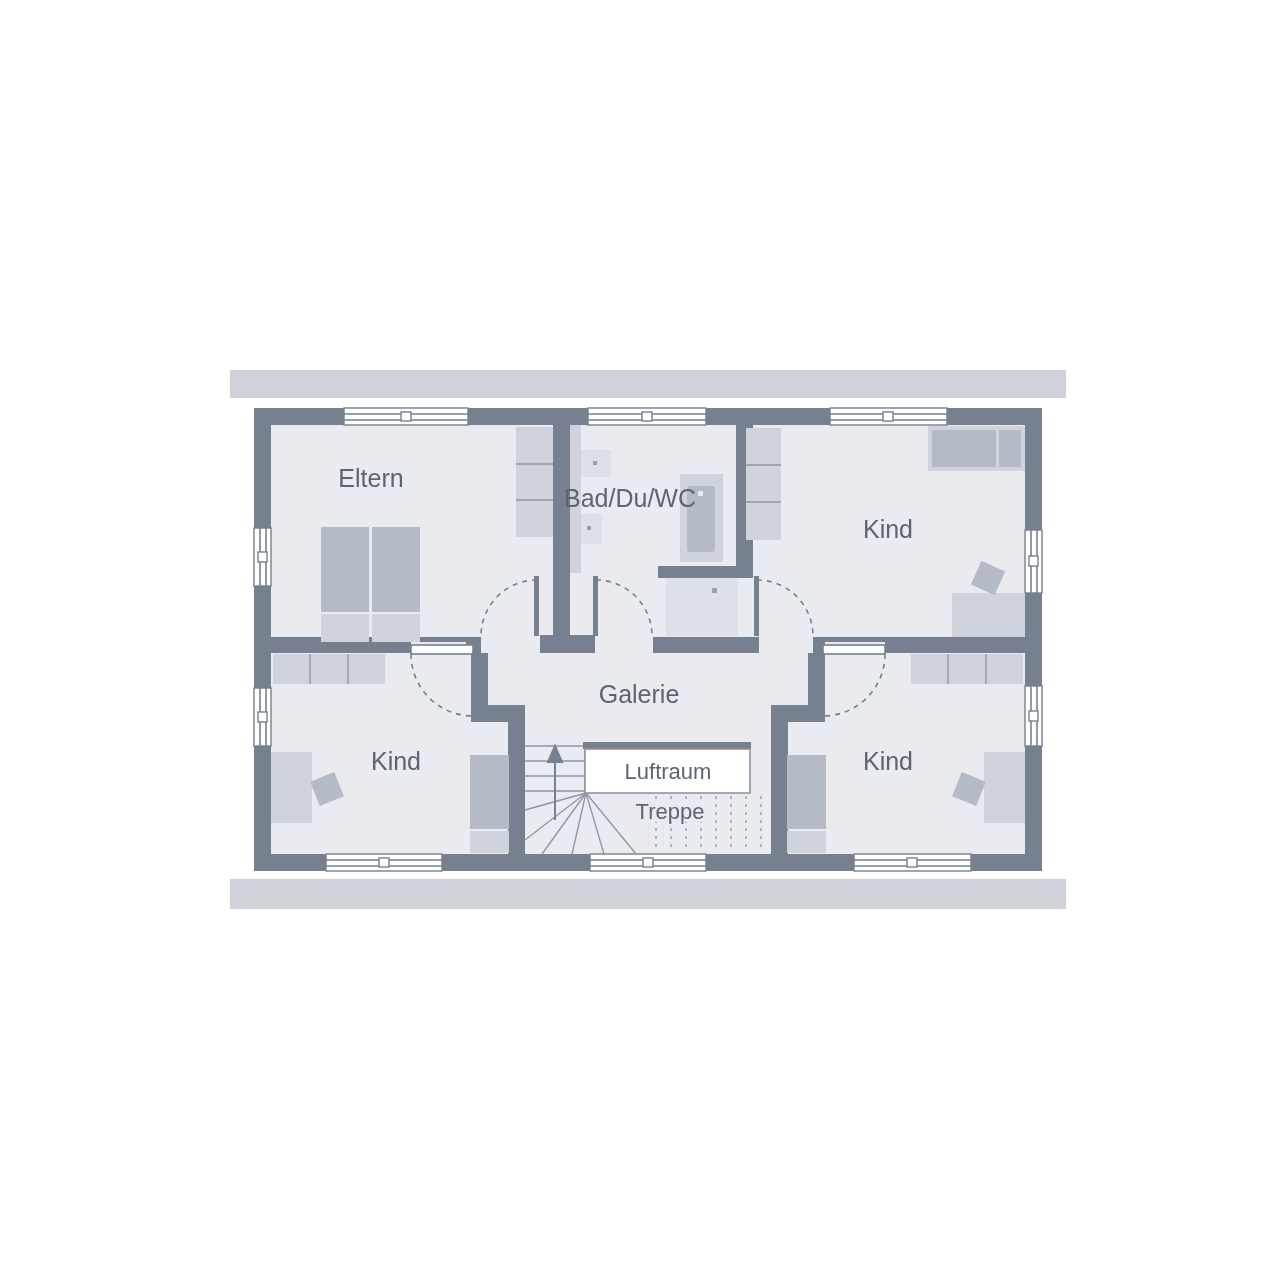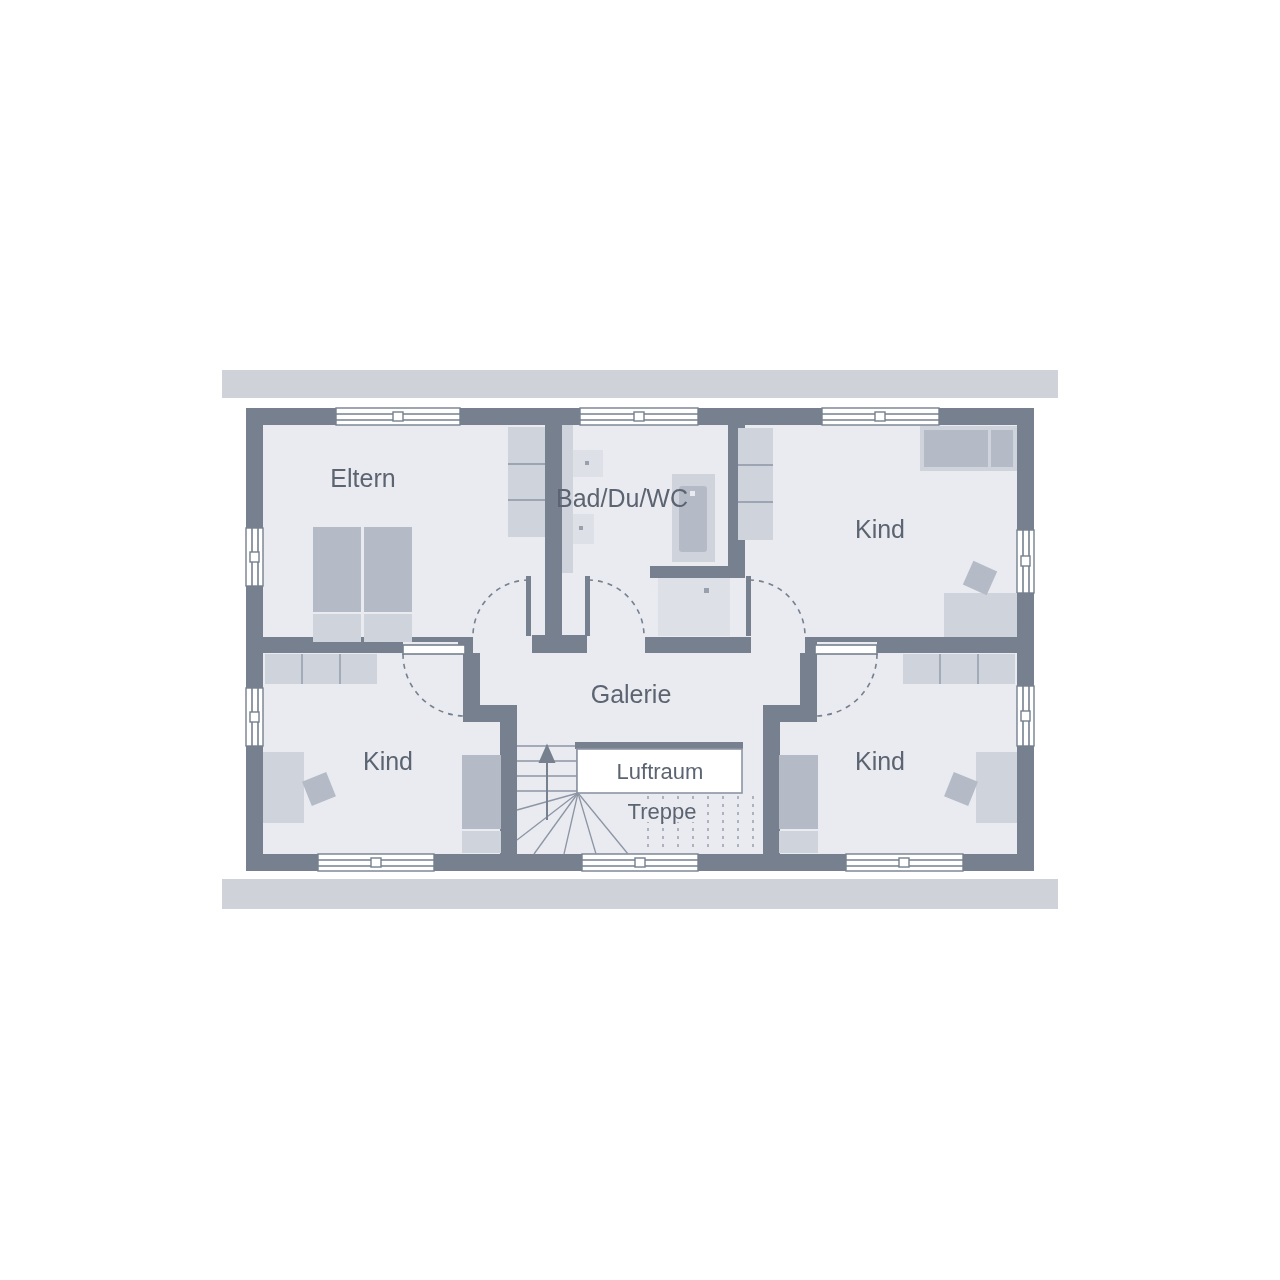--- a/index.html
+++ b/index.html
@@ -1,17 +1,17 @@
 <!DOCTYPE html>
 <html style="--wall: #76808F; --floor: #E9EBF1; --roof-bar: #CFD2D9; --furniture-light: #CFD3DC; --furniture-medium: #B4BAC6; --fixture: #DDE0E7; --tread: #8D95A4; --label-text: #5B6470; --dot: #98A0AE; --white: #FFFFFF;"><head>
 <meta charset="utf-8">
 <style>
   html,body{margin:0;padding:0;background:#ffffff;}
   .stage{position:relative;width:1088px;height:1280px;background:var(--white,#fff);overflow:hidden;
-         font-family:"Liberation Sans", sans-serif;}
+         font-family:"Liberation Sans", sans-serif;margin-left:8px;}
   svg{position:absolute;left:0;top:0;}
   .wall{fill:var(--wall);}
   .floor{fill:var(--floor);}
   .bar{fill:var(--roof-bar);}
   .furn-light{fill:var(--furniture-light);}
   .furn-med{fill:var(--furniture-medium);}
   .fixture{fill:var(--fixture);}
   .win-line{stroke:var(--wall);stroke-width:1.6;fill:none;}
   .win-box{fill:var(--white);stroke:var(--wall);stroke-width:1.4;}
   .door-leaf-dark{fill:var(--wall);}

